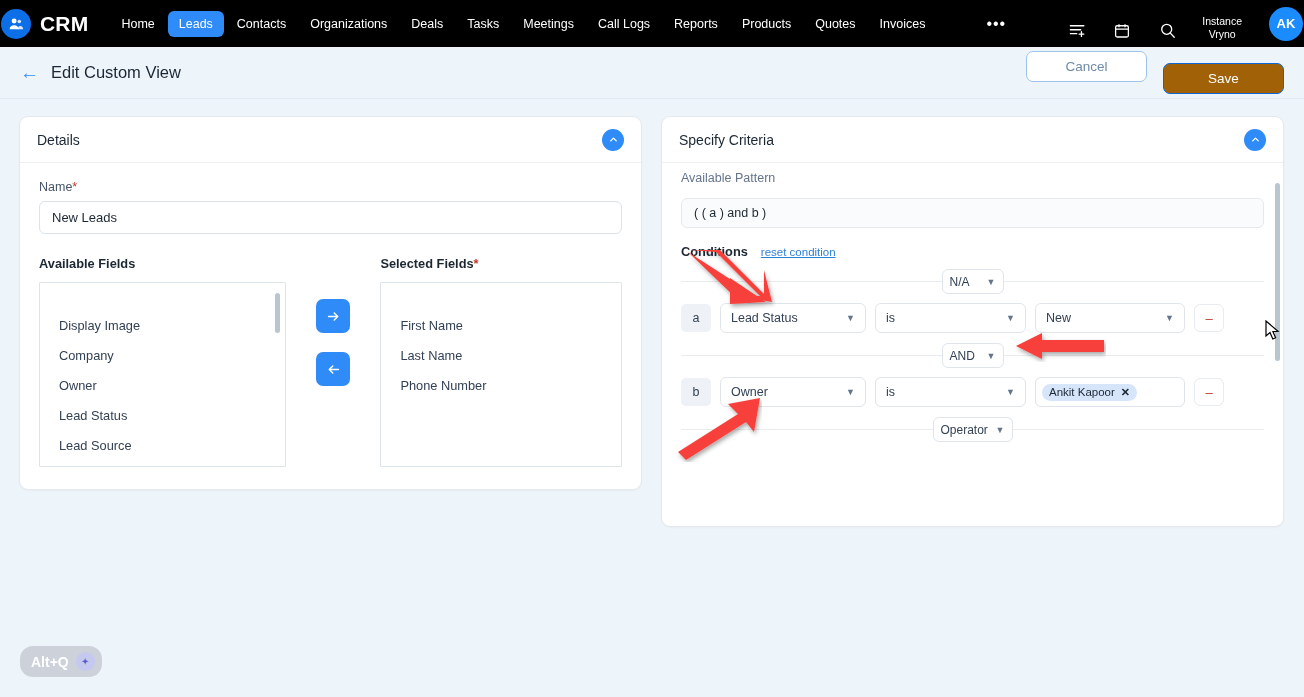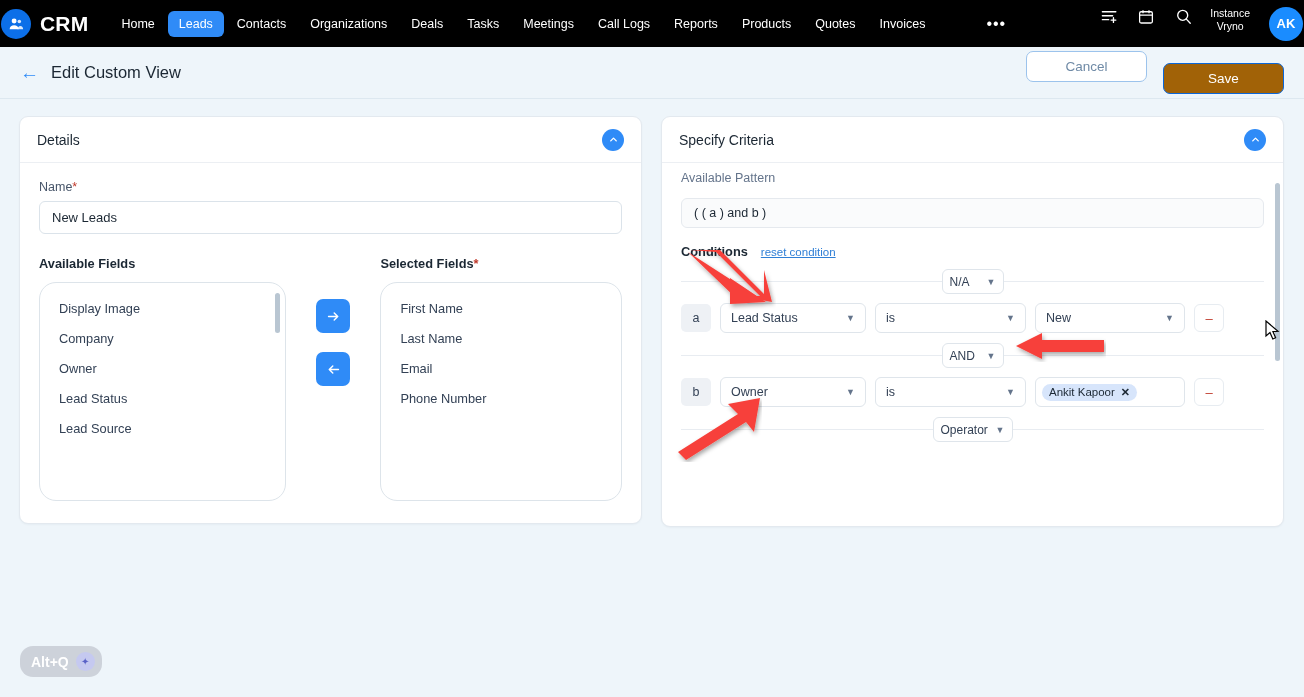--- a/index.html
+++ b/index.html
@@ -23,21 +23,21 @@
     display:flex;align-items:center;justify-content:center;
   }
   .brand-name{ color:#fff; font-size:21px; font-weight:700; letter-spacing:.2px; }
   .nav-links{ display:flex; align-items:center; gap:2px; }
   .nav-link{
     color:#fff; font-size:12.5px; padding:6px 11px; border-radius:6px;
     white-space:nowrap; cursor:pointer;
   }
   .nav-link.active{ background:#2f8bf7; font-weight:400; }
   .nav-more{ color:#fff; font-size:16px; letter-spacing:1px; padding:0 16px; margin-left:34px; cursor:pointer;}
-  .nav-right{ margin-left:auto; display:flex; align-items:flex-start; gap:17px; }
+  .nav-right{ margin-left:auto; display:flex; align-items:flex-end; gap:25px; }
   .nav-icon{ width:20px;height:20px;display:flex;align-items:center;justify-content:center;cursor:pointer;}
   .instance{
     color:#fff; font-size:10.5px; line-height:13px; text-align:center; cursor:pointer;
   }
   .avatar{
     width:34px;height:34px;border-radius:50%;background:#1a8cff;color:#fff;
     display:flex;align-items:center;justify-content:center;
     font-size:13px;font-weight:700;cursor:pointer; margin-left:2px;
   }
 
@@ -83,22 +83,22 @@
     padding:0 12px; font-size:13px; color:#1b2733;
     font-family:"Liberation Sans", sans-serif; background:#fff;
   }
   .cols{ display:flex; margin-top:22px; }
   .col-avail{ width:253px; }
   .col-arrows{ width:96px; display:flex; flex-direction:column; align-items:center;
                justify-content:flex-start; padding-top:43px; gap:19px;}
   .col-sel{ width:247px; }
   .col-head{ font-size:12.8px; color:#1b2733; font-weight:700; margin-bottom:11px; }
   .listbox{
-    height:219px; border:1px solid #dde4ea; border-radius:17px;
-    padding:10px 0 0 0; overflow:hidden; position:relative; background:#fff;
+    height:185px; border:1px solid #dde4ea; border-radius:1px;
+    padding:27px 0 0 0; overflow:hidden; position:relative; background:#fff;
   }
   .list-item{ font-size:12.8px; color:#334155; padding:7.5px 19px; cursor:pointer; }
   .list-scroll{
     position:absolute; right:5px; top:10px; width:5px; height:40px;
     background:#b9c6d2; border-radius:3px; cursor:pointer;
   }
   .sq-btn{
     width:34px;height:34px;border-radius:7px;background:#2f8bf7;color:#fff;
     display:flex;align-items:center;justify-content:center;cursor:pointer;font-size:16px;
   }
@@ -287,21 +287,20 @@
           </div>
         </div>
 
         <div class="col-sel">
           <div class="col-head">
             <span>Selected Fields</span><span class="req">*</span>
           </div>
           <div class="listbox">
             <div class="list-item">First Name</div>
             <div class="list-item">Last Name</div>
-            <div class="list-item">Email</div>
             <div class="list-item">Phone Number</div>
           </div>
         </div>
       </div>
     </div>
   </div>
 
   <div class="panel panel-right">
     <div class="panel-head">
       <div class="panel-title">Specify Criteria</div>

